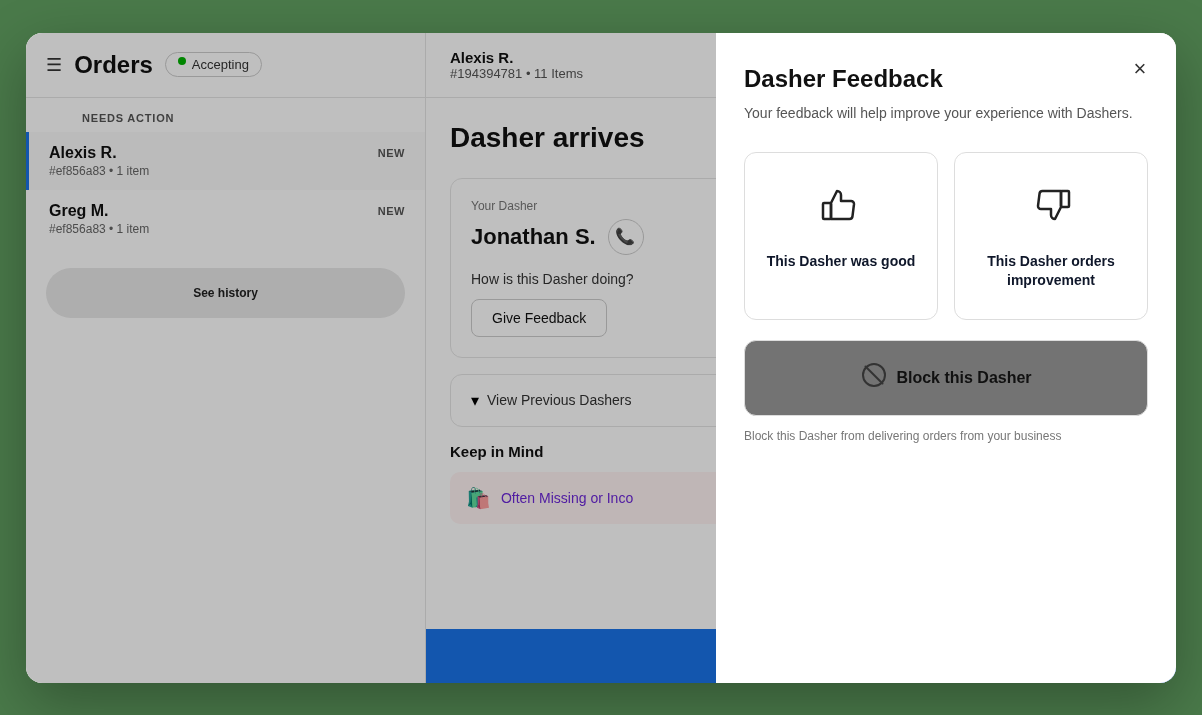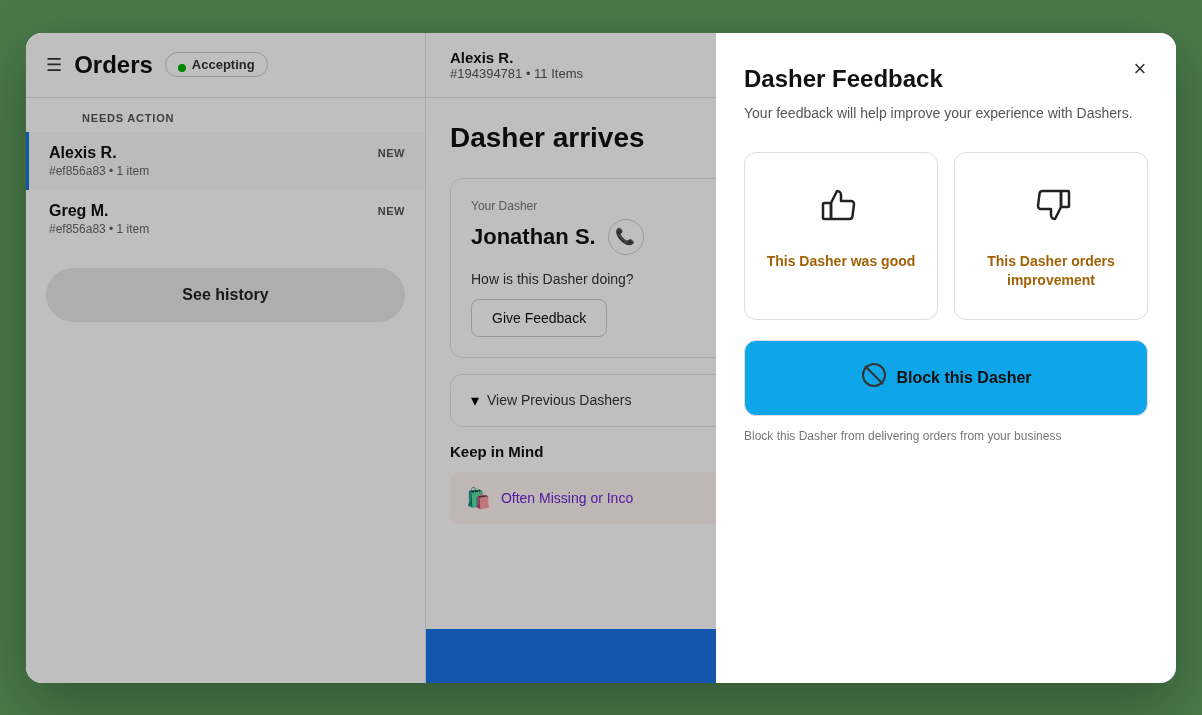--- a/index.html
+++ b/index.html
@@ -50,28 +50,28 @@
     }
 
     .orders-title {
       font-size: 24px;
       font-weight: 700;
       color: #111;
     }
 
     .accepting-badge {
       display: flex;
-      align-items: flex-end;
+      align-items: flex-start;
       gap: 6px;
       border: 1px solid #ccc;
       border-radius: 20px;
       padding: 4px 12px;
       font-size: 13px;
       color: #333;
-      font-weight: 700;
+      font-weight: 400;
     }
 
     .accepting-dot {
       width: 8px;
       height: 8px;
       border-radius: 50%;
       background: #00b300;
     }
 
     .needs-action-label {
@@ -127,21 +127,21 @@
       margin-top: 10px;
       margin-bottom: 2px;
     }
 
     .see-history-btn {
       margin: 20px;
       padding: 18px;
       background: #e8e8e8;
       border: none;
       border-radius: 30px;
-      font-size: 16px;
+      font-size: 12px;
       font-weight: 600;
       color: #222;
       cursor: pointer;
       text-align: center;
     }
 
     
     .main-content {
       flex: 1;
       background: #fff;
@@ -360,36 +360,36 @@
     }
 
     .feedback-option-icon {
       font-size: 36px;
       color: #333;
     }
 
     .feedback-option-text {
       font-size: 14px;
       font-weight: 700;
-      color: #a16207;
+      color: #0f172a;
       text-align: center;
       line-height: 1.4;
     }
 
     .block-dasher-btn {
       width: 100%;
       border: 1px solid #ddd;
       border-radius: 12px;
       padding: 20px;
       display: flex;
       align-items: center;
       justify-content: center;
       gap: 8px;
       cursor: pointer;
-      background: #0ea5e9;
+      background: #737373;
       margin-bottom: 12px;
     }
 
     .block-icon {
       font-size: 22px;
       color: #333;
     }
 
     .block-text {
       font-size: 16px;

